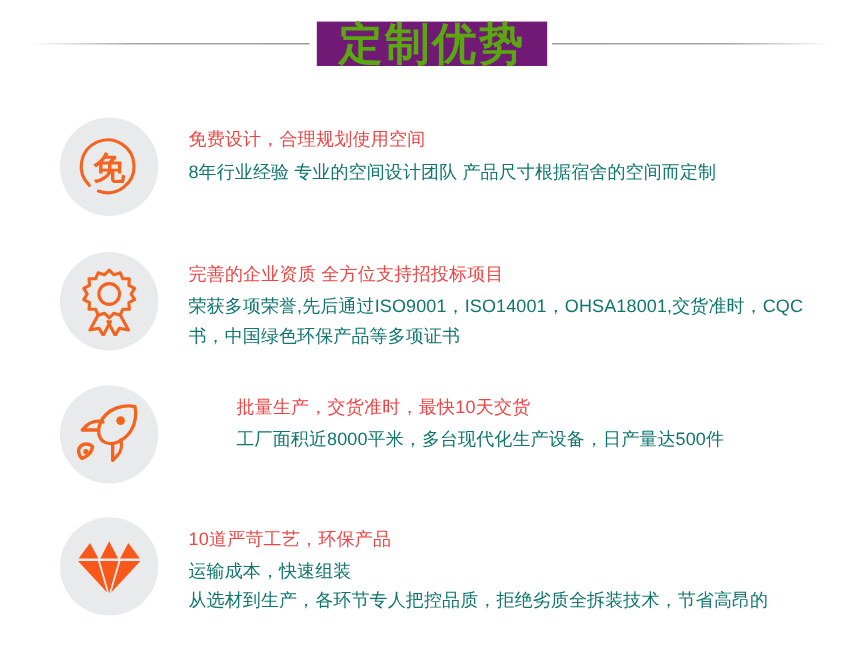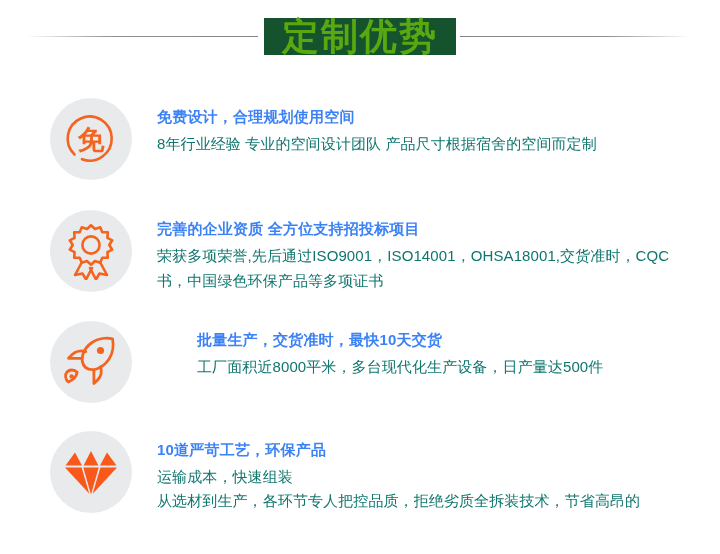--- a/index.html
+++ b/index.html
@@ -35,21 +35,21 @@
     background: linear-gradient(to right, rgba(160,162,168,0) 0%, rgba(140,142,148,0.95) 35%, rgba(130,132,138,1) 100%);
   }
   .rule-right {
     right: 28px;
     width: 232px;
     background: linear-gradient(to left, rgba(160,162,168,0) 0%, rgba(140,142,148,0.95) 35%, rgba(130,132,138,1) 100%);
   }
   .page-title {
     position: relative;
     z-index: 2;
-    background: #14532d;
+    background: #701a75;
     padding: 0 18px;
     color: #5aa80f;
     font-size: 37px;
     font-weight: bold;
     letter-spacing: 2px;
     line-height: 1;
   }
 
   
   .features {
@@ -72,23 +72,23 @@
   }
   .feature-icon-wrap svg {
     display: block;
   }
   .feature-body {
     flex: 1 1 auto;
     padding-left: 25px;
     padding-top: 9px;
   }
   .feature-title {
-    color: #3b82f6;
+    color: #ef4444;
     font-size: 15px;
-    font-weight: bold;
+    font-weight: normal;
     line-height: 1.35;
     margin: 0 0 5px 0;
     letter-spacing: 0.2px;
   }
   .feature-desc {
     color: #0f766e;
     font-size: 15px;
     line-height: 1.62;
     margin: 0;
     letter-spacing: 0.1px;

